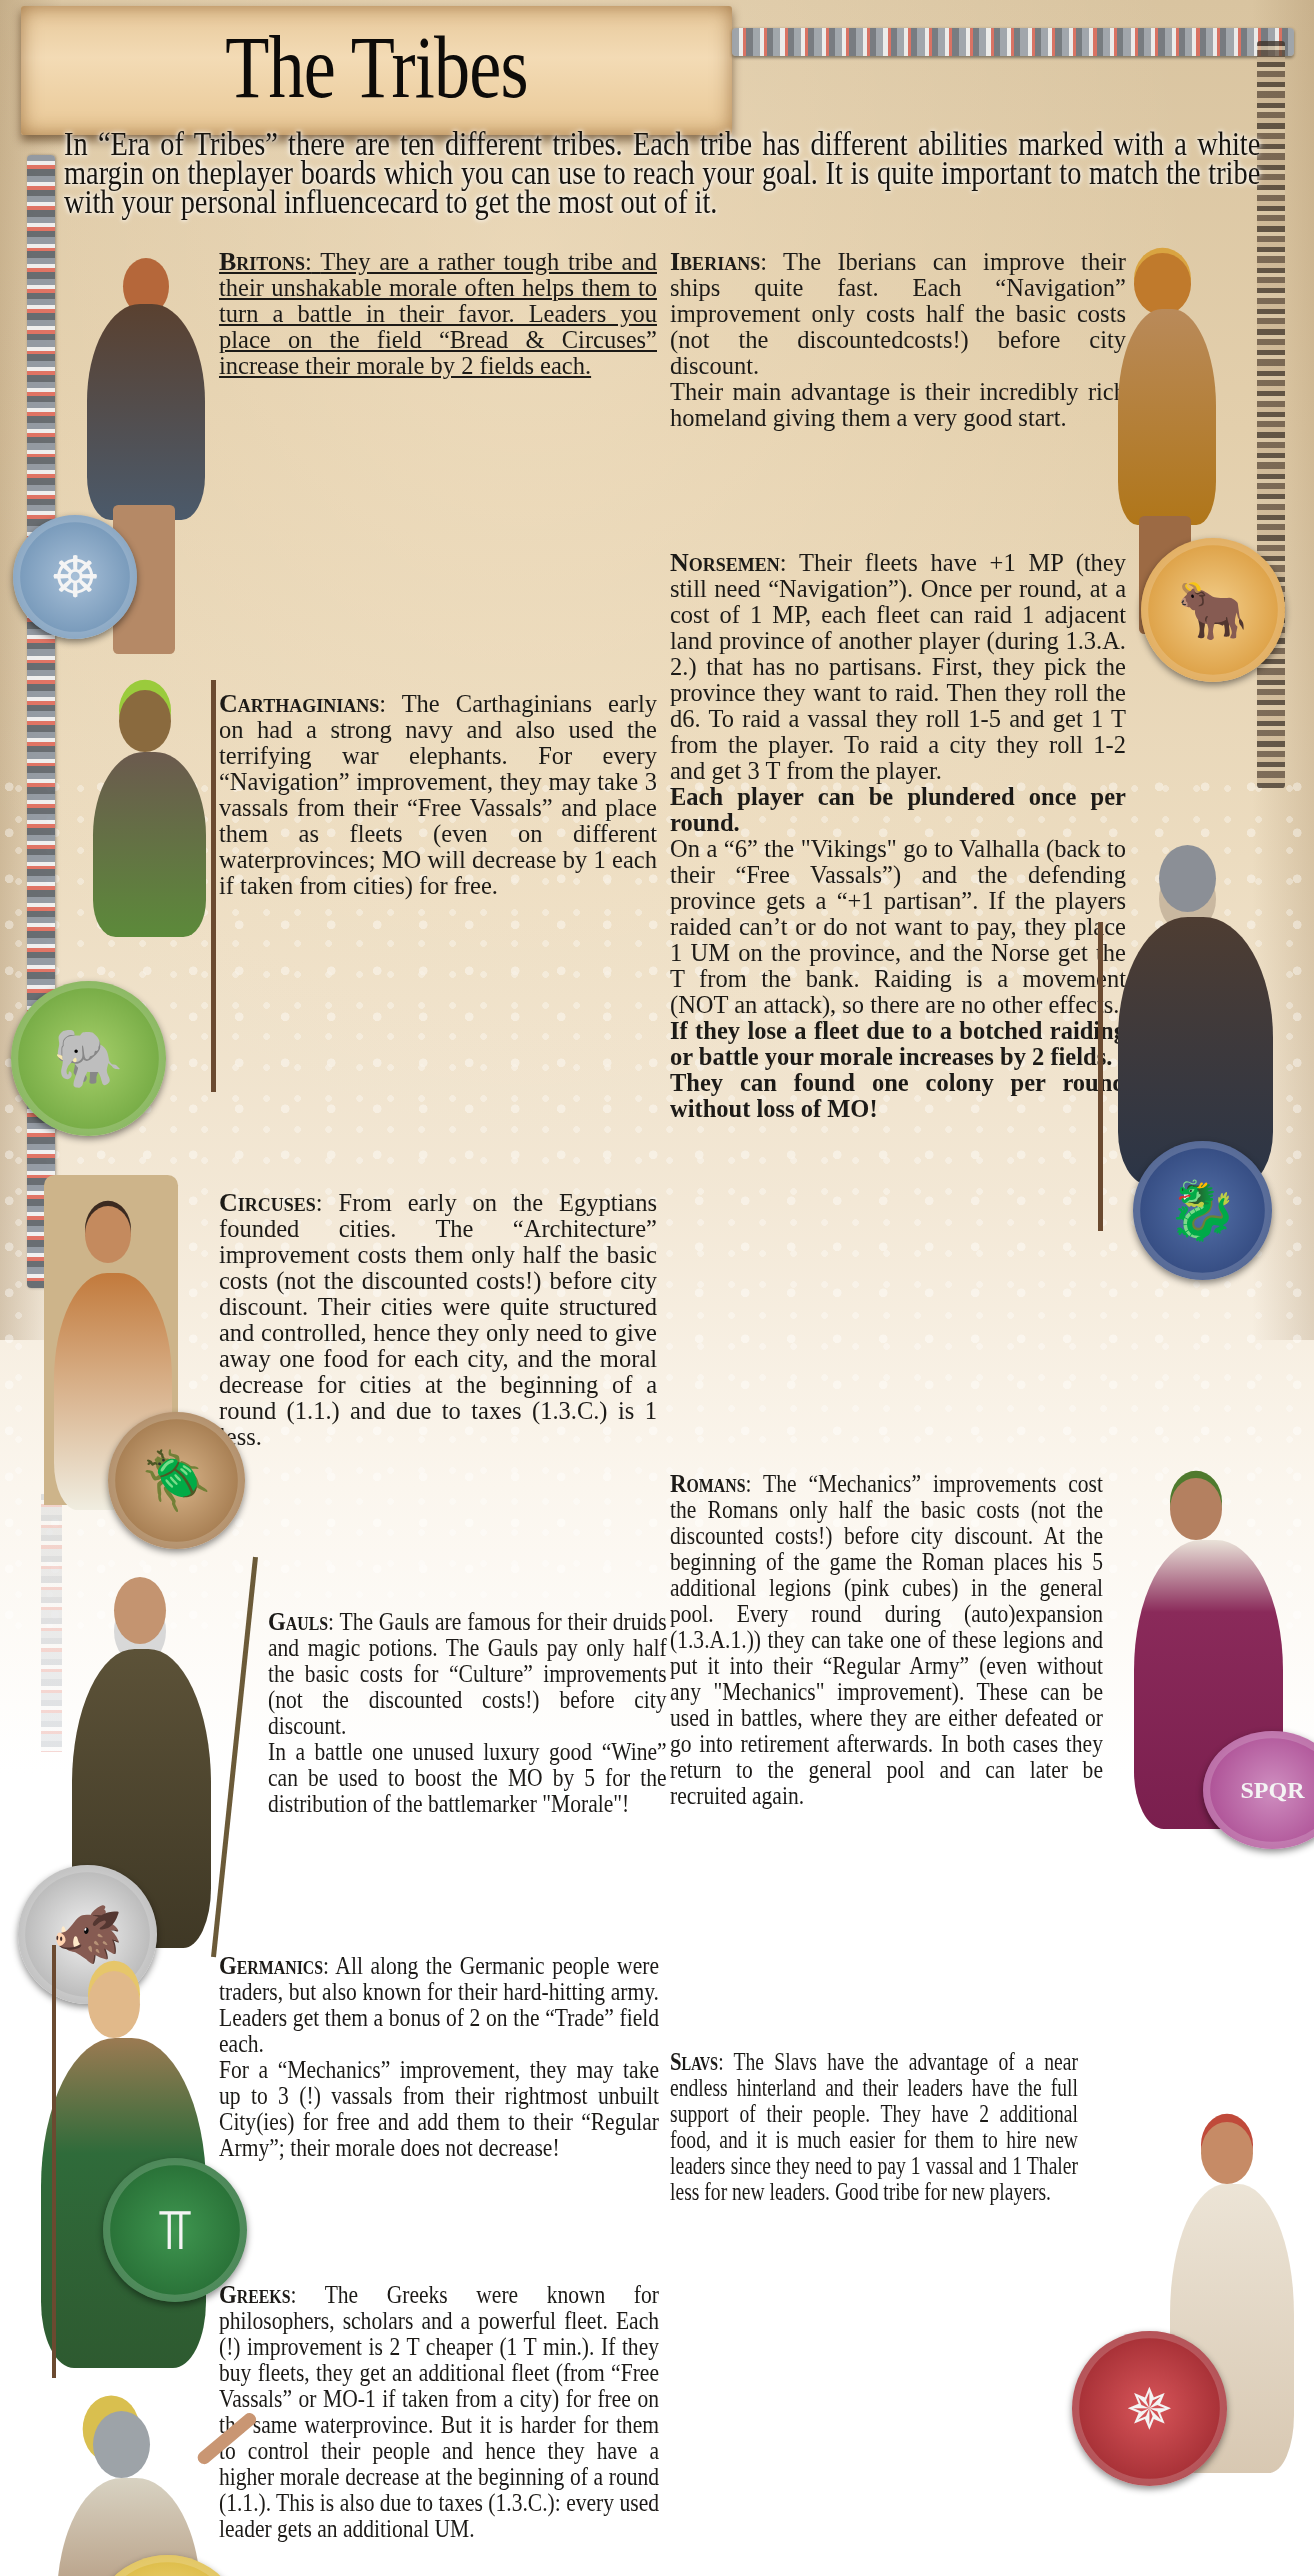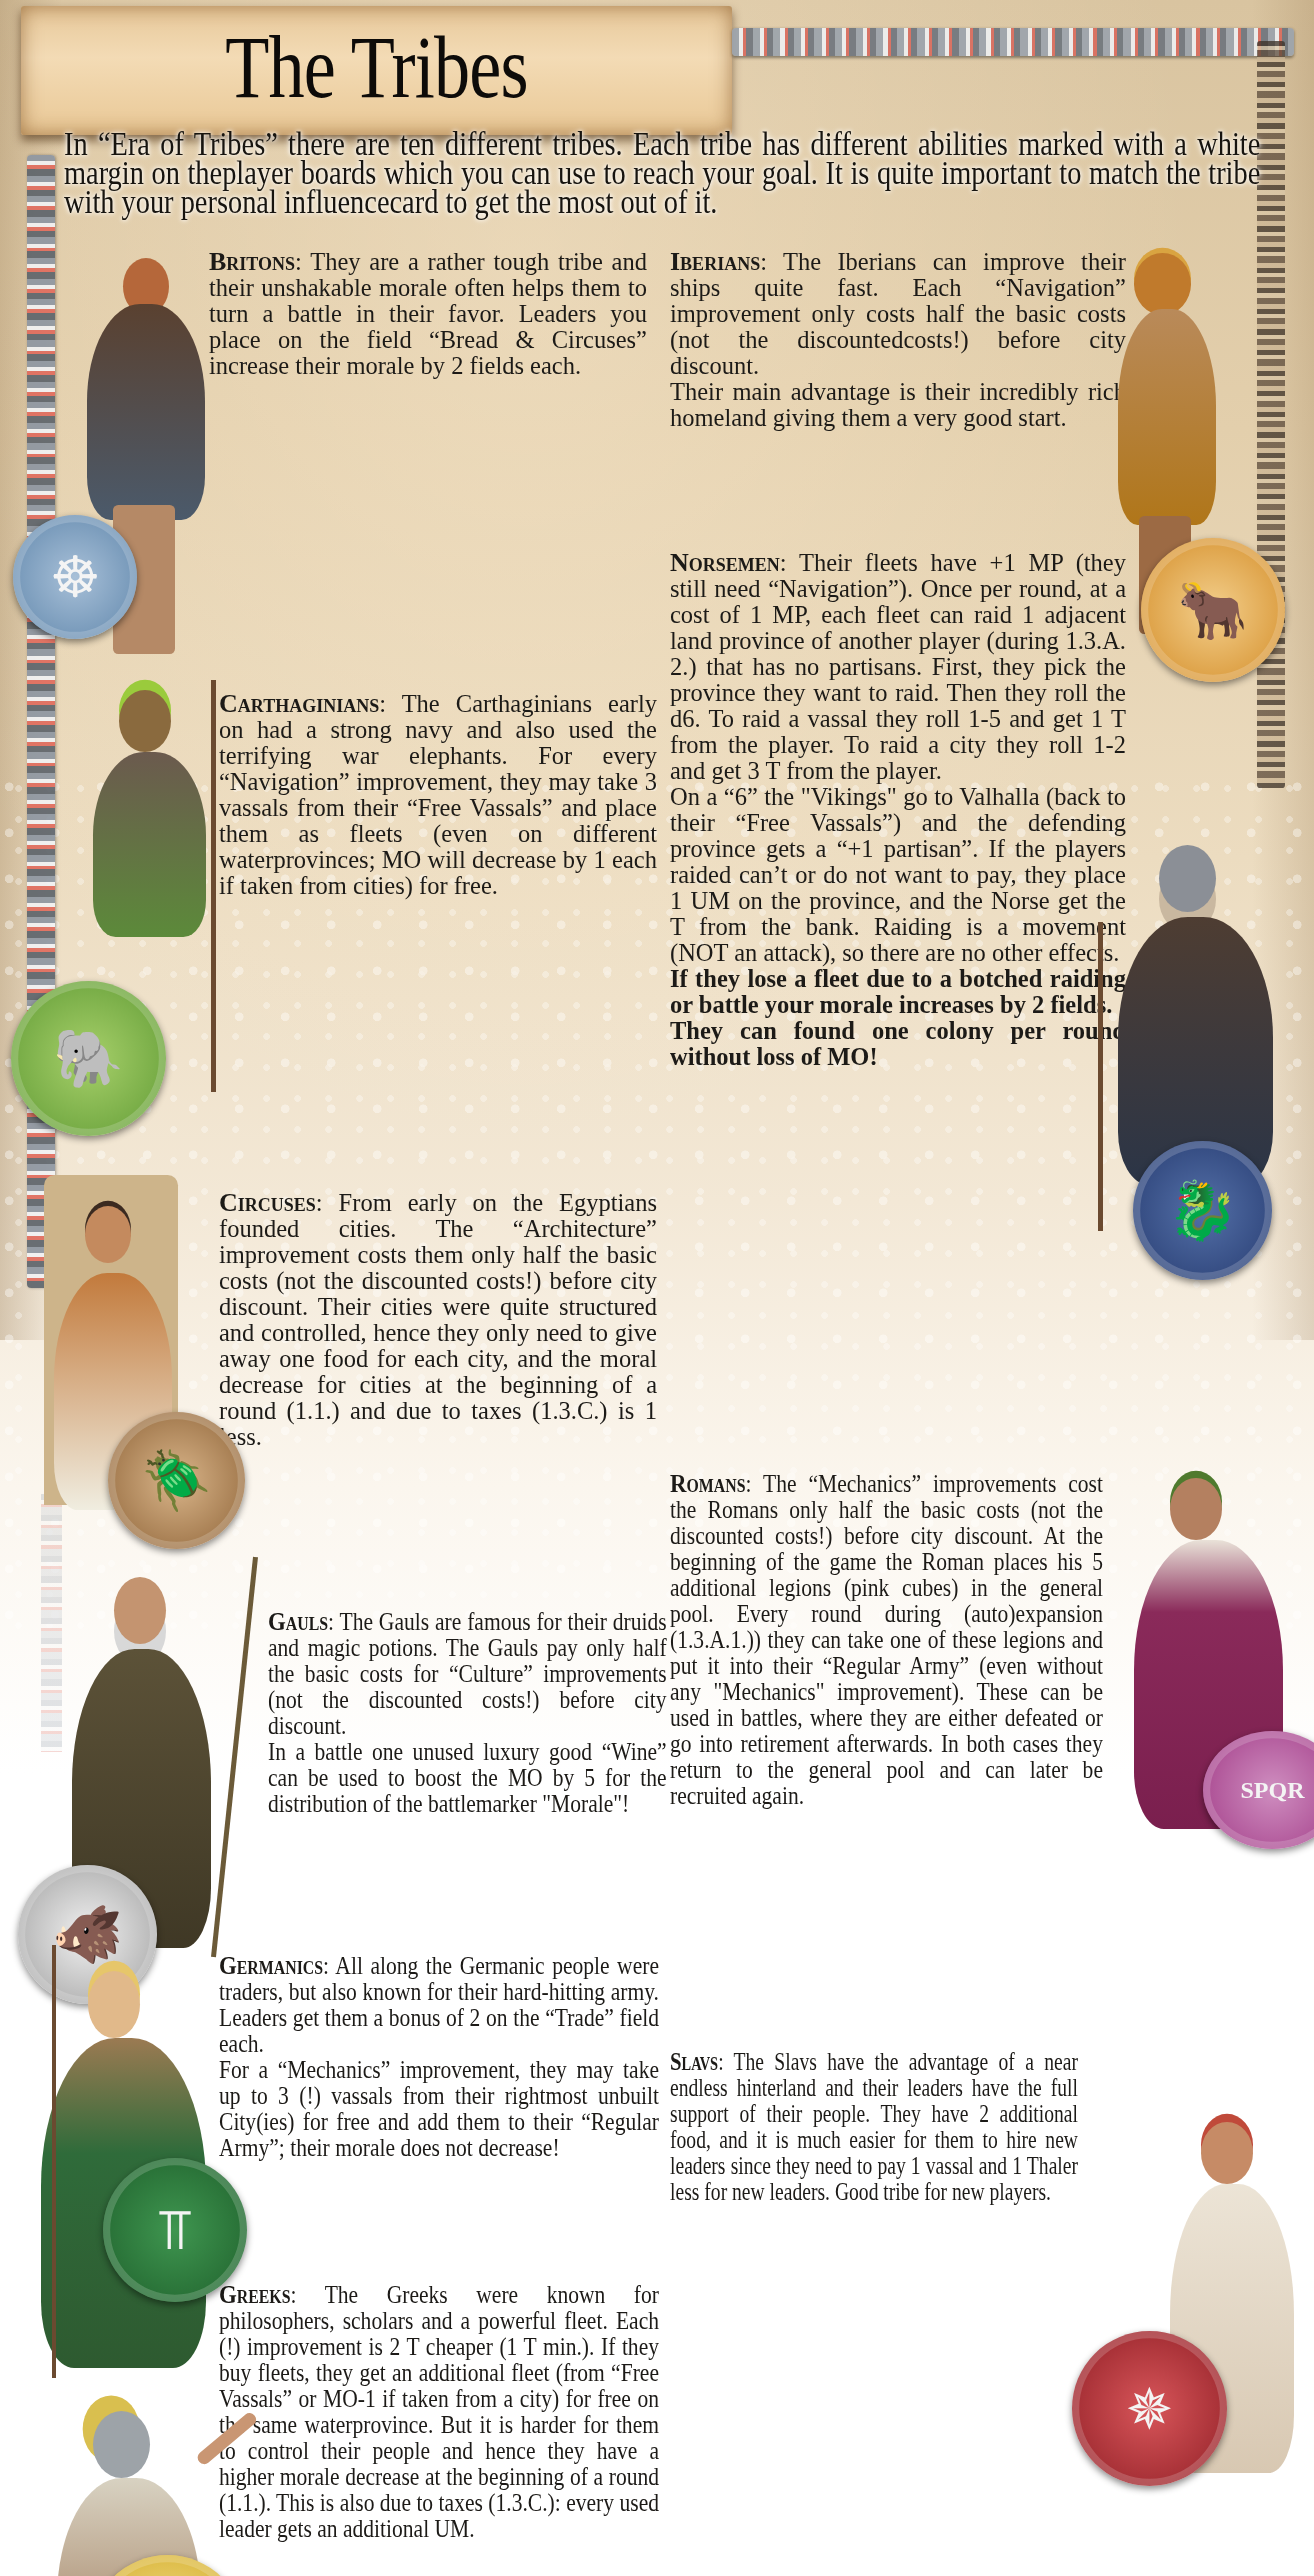--- a/index.html
+++ b/index.html
@@ -65,21 +65,21 @@
 <div class="banner">
   <div class="banner-title">The Tribes</div>
 </div>
 <div class="knot-h"></div>
 <div class="knot-v-right"></div>
 <div class="knot-v-left"></div>
 <div class="knot-v-left2"></div>
 
 <div class="intro">In “Era of Tribes” there are ten different tribes. Each tribe has different abilities marked with a white margin on theplayer boards which you can use to reach your goal. It is quite important to match the tribe with your personal influencecard to get the most out of it.</div>
 
-<div class="tribe" style="left:209px;top:249px;width:438px;">
+<div class="tribe" style="left:219px;top:249px;width:438px;text-decoration:underline;">
   <p><span class="name">Britons</span><span>:</span>
   <span>They are a rather tough tribe and their unshakable morale often helps them to turn a battle in their favor. Leaders you place on the field “Bread &amp; Circuses” increase their morale by 2 fields each.</span></p>
 </div>
 
 <div class="tribe" style="left:219px;top:679px;width:438px;margin-top:12px;">
   <p><span class="name">Carthaginians</span><span>:</span>
   <span>The Carthaginians early on had a strong navy and also used the terrifying war elephants. For every “Navigation” improvement, they may take 3 vassals from their “Free Vassals” and place them as fleets (even on different waterprovinces; MO will decrease by 1 each if taken from cities) for free.</span></p>
 </div>
 
 <div class="tribe" style="left:219px;top:1190px;width:438px;">
@@ -106,20 +106,21 @@
 
 <div class="tribe" style="left:670px;top:249px;width:456px;">
   <p><span class="name">Iberians</span><span>:</span>
   <span>The Iberians can improve their ships quite fast. Each “Navigation” improvement only costs half the basic costs (not the discountedcosts!) before city discount.</span></p>
   <p><span>Their main advantage is their incredibly rich homeland giving them a very good start.</span></p>
 </div>
 
 <div class="tribe" style="left:670px;top:550px;width:456px;">
   <p><span class="name">Norsemen</span><span>:</span>
   <span>Their fleets have +1 MP (they still need “Navigation”). Once per round, at a cost of 1 MP, each fleet can raid 1 adjacent land province of another player (during 1.3.A. 2.) that has no partisans. First, they pick the province they want to raid. Then they roll the d6. To raid a vassal they roll 1-5 and get 1 T from the player. To raid a city they roll 1-2 and get 3 T from the player.</span></p>
+  <p><b>Each player can be plundered once per round.</b></p>
   <p><span>On a “6” the "Vikings" go to Valhalla (back to their “Free Vassals”) and the defending province gets a “+1 partisan”. If the players raided can’t or do not want to pay, they place 1 UM on the province, and the Norse get the T from the bank. Raiding is a movement (NOT an attack), so there are no other effects.</span></p>
   <p><b>If they lose a fleet due to a botched raiding or battle your morale increases by 2 fields.</b></p>
   <p><b>They can found one colony per round without loss of MO!</b></p>
 </div>
 
 <div class="tribe narrow" style="left:670px;top:1471px;width:492px;">
   <p><span class="name">Romans</span><span>:</span>
   <span>The “Mechanics” improvements cost the Romans only half the basic costs (not the discounted costs!) before city discount. At the beginning of the game the Roman places his 5 additional legions (pink cubes) in the general pool. Every round during (auto)expansion (1.3.A.1.)) they can take one of these legions and put it into their “Regular Army” (even without any "Mechanics" improvement). These can be used in battles, where they are either defeated or go into retirement afterwards. In both cases they return to the general pool and can later be recruited again.</span></p>
 </div>
 

